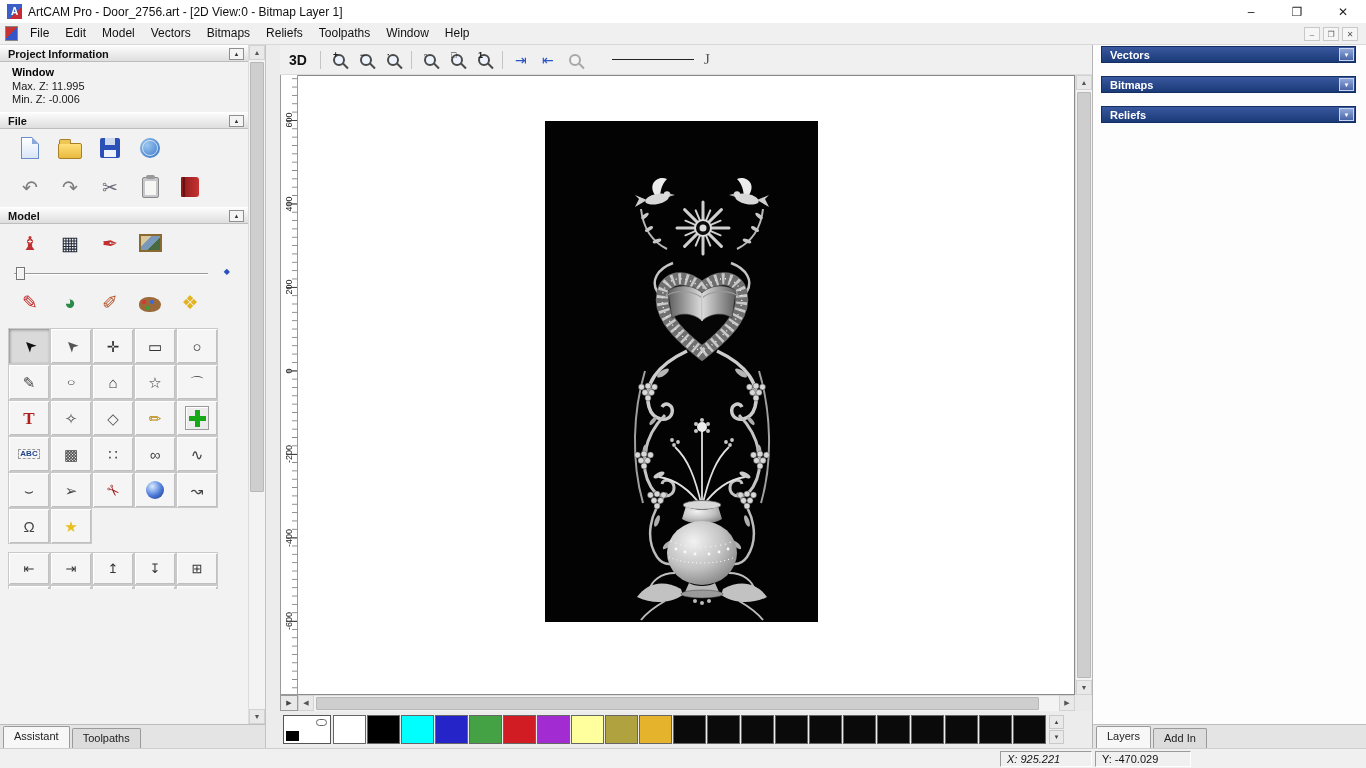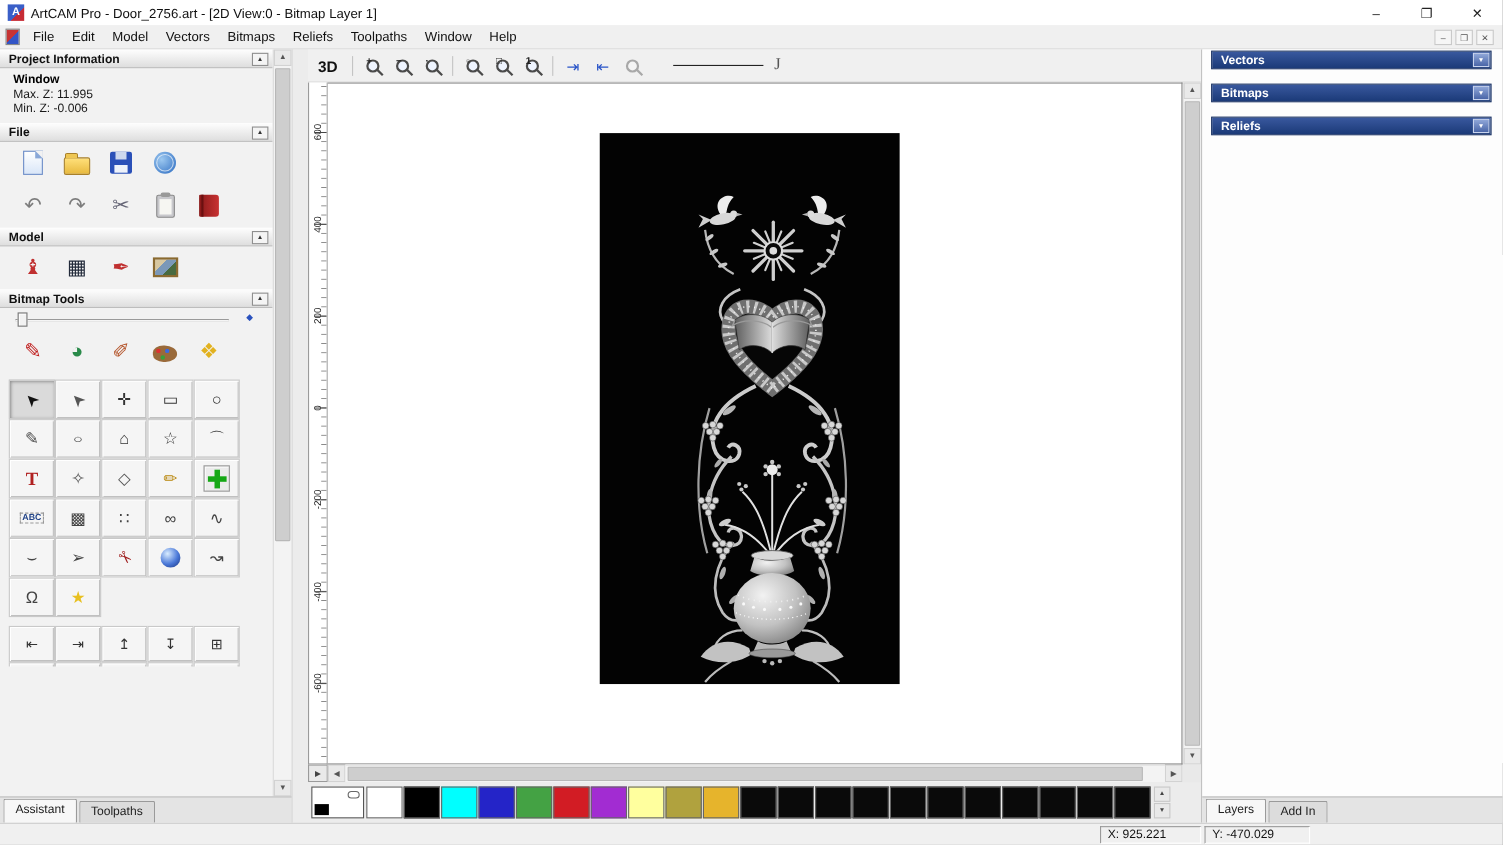--- a/index.html
+++ b/index.html
@@ -147,21 +147,21 @@
 
   
   .right-sections{flex:1;padding:1px 10px 0 8px;background:#fdfdfd;}
   .rp-hdr{height:17px;margin-bottom:13px;background:linear-gradient(180deg,#39589e,#1b3a78);border:1px solid #142e62;display:flex;align-items:center;padding:0 1px 0 8px;}
   .rp-label{color:#fff;font-size:11px;font-weight:bold;flex:1;}
   .rp-dd{width:15px;height:13px;background:linear-gradient(180deg,#8fa6d8,#4a66a8);border:1px solid #c9d4ee;color:#fff;font-size:6px;display:flex;align-items:center;justify-content:center;}
 
   
   .statusbar{height:20px;background:#f0f0f0;border-top:1px solid #cfcfcf;position:relative;flex:none;}
   .sb-cell{position:absolute;top:2px;height:16px;font-size:11px;color:#111;padding:1px 6px;border:1px solid;border-color:#9a9a9a #fff #fff #9a9a9a;background:#f0f0f0;white-space:nowrap;}
-  .sb-x{left:1000px;width:92px;}
+  .sb-x{left:1000px;width:92px;font-style:italic;}
   .sb-y{left:1095px;width:96px;}
 </style>
 </head>
 <body>
 
 <div class="app">
 
   <div class="titlebar">
     <span class="app-logo">A</span>
     <span class="title-text">ArtCAM Pro - Door_2756.art - [2D View:0 - Bitmap Layer 1]</span>
@@ -265,24 +265,20 @@
                 <span class="cell">
                   <span class="gly" style="color: rgb(192, 48, 48);">✒</span>
                 </span>
                 <span class="cell">
                   <span class="ic-picture"></span>
                 </span>
               </div>
           </div>
 
           <div class="section">
-            <div class="sec-hdr">
-              <span class="sec-title">Bitmap Tools</span>
-              <span class="collapse-btn">▲</span>
-            </div>
             <div class="slider-row">
               <div class="slider-track"></div>
               <div class="slider-handle"></div>
               <span class="slider-diamond">◆</span>
             </div>
             <div class="icon-row">
                 <span class="cell">
                   <span class="gly" style="color: rgb(192, 32, 32);">✎</span>
                 </span>
                 <span class="cell">

